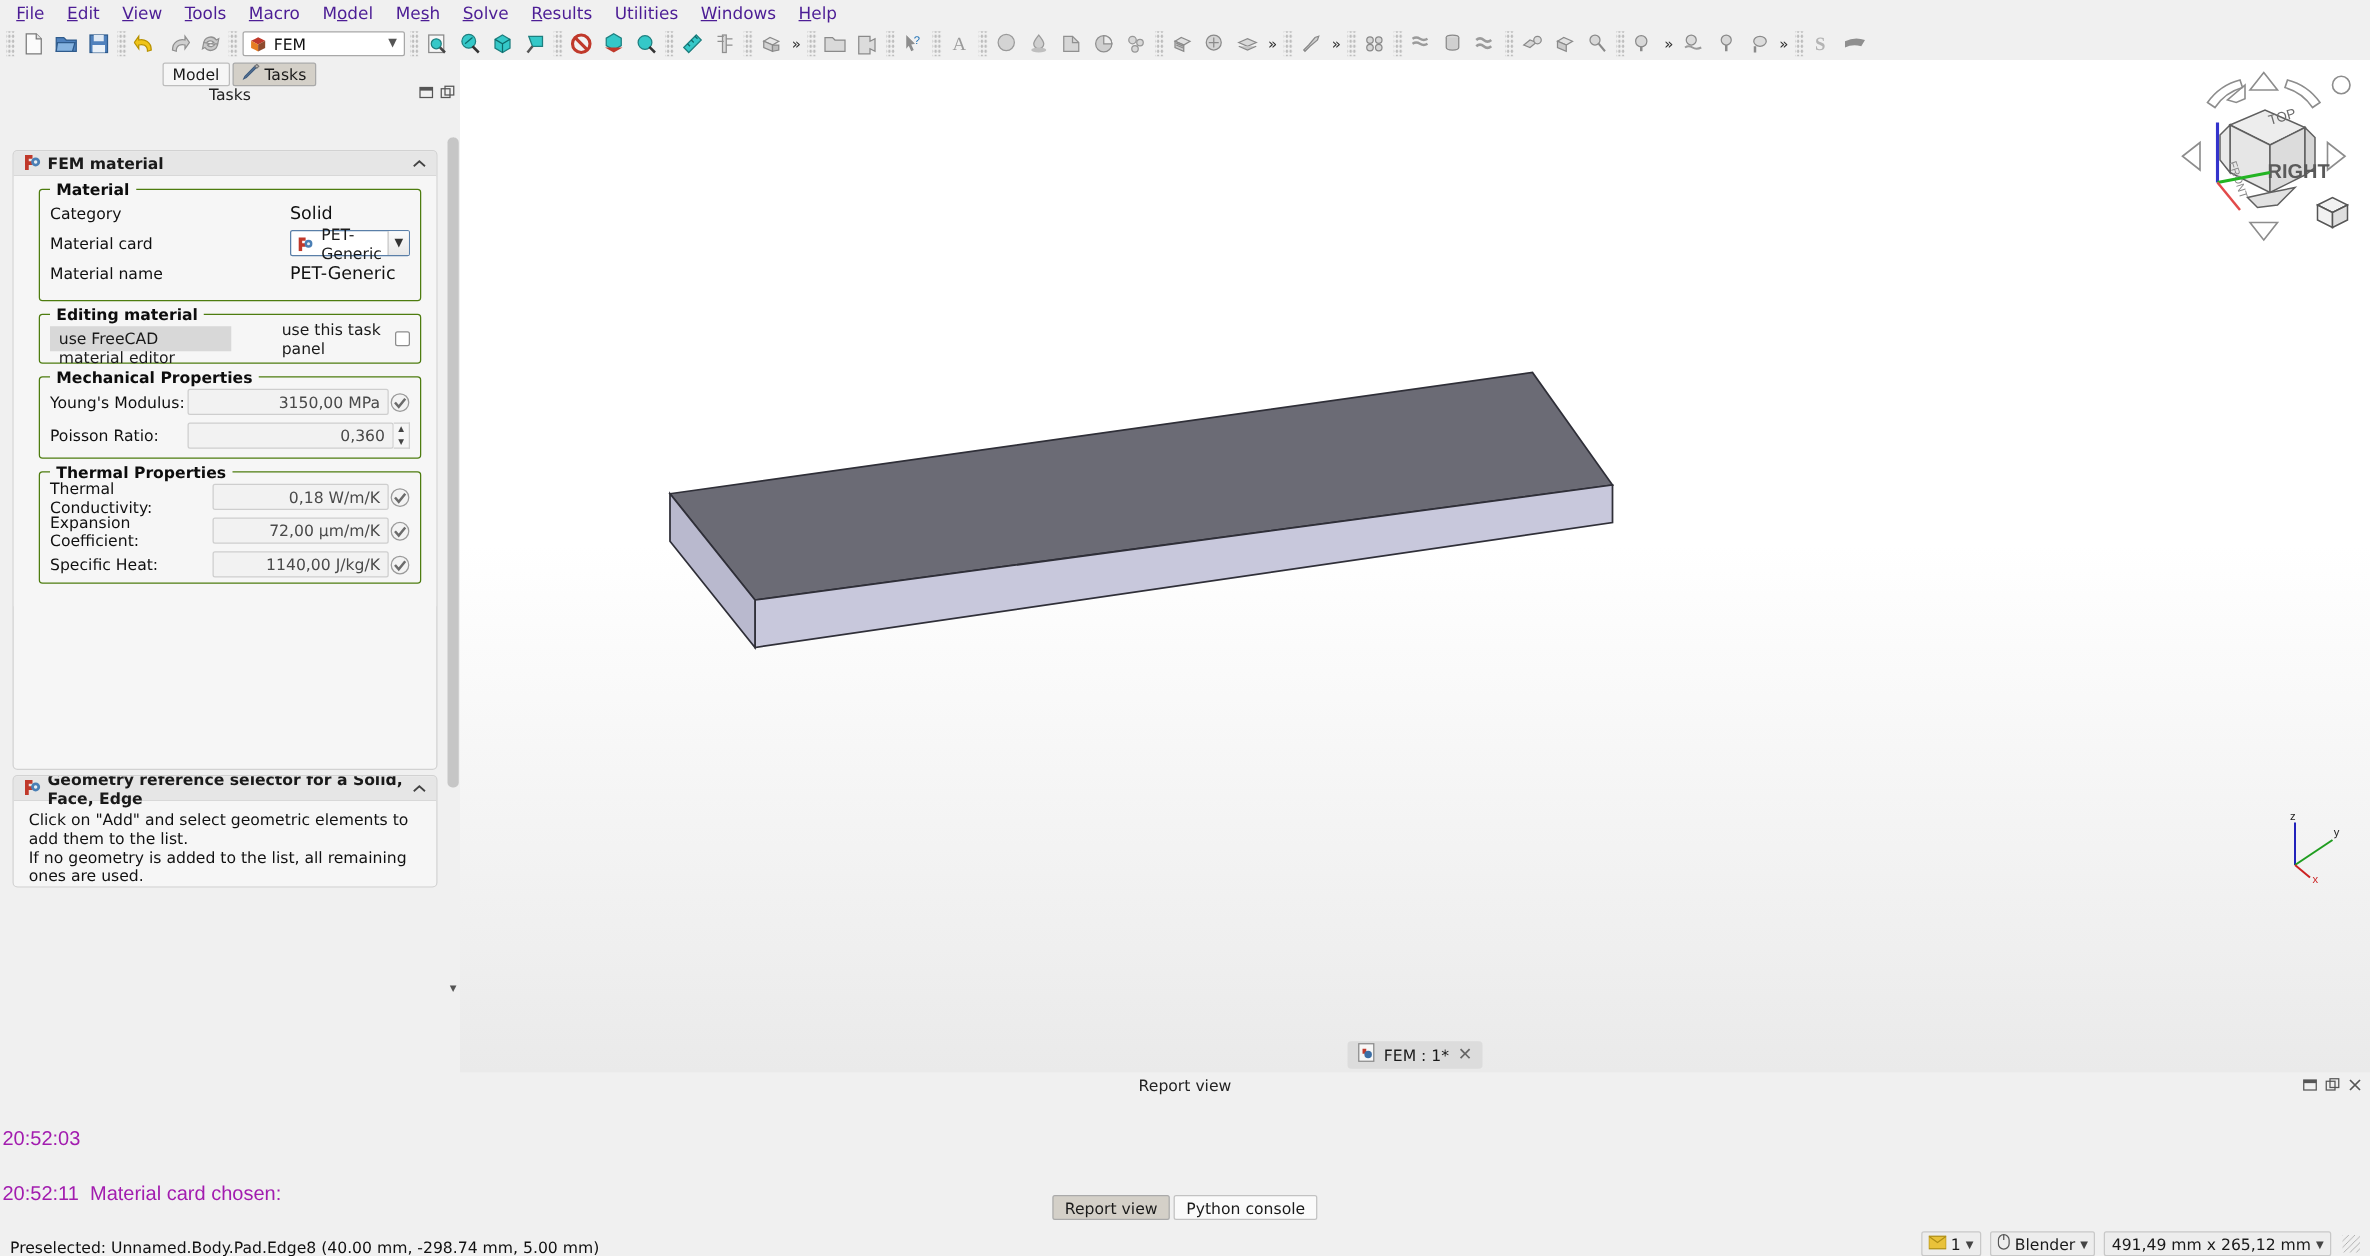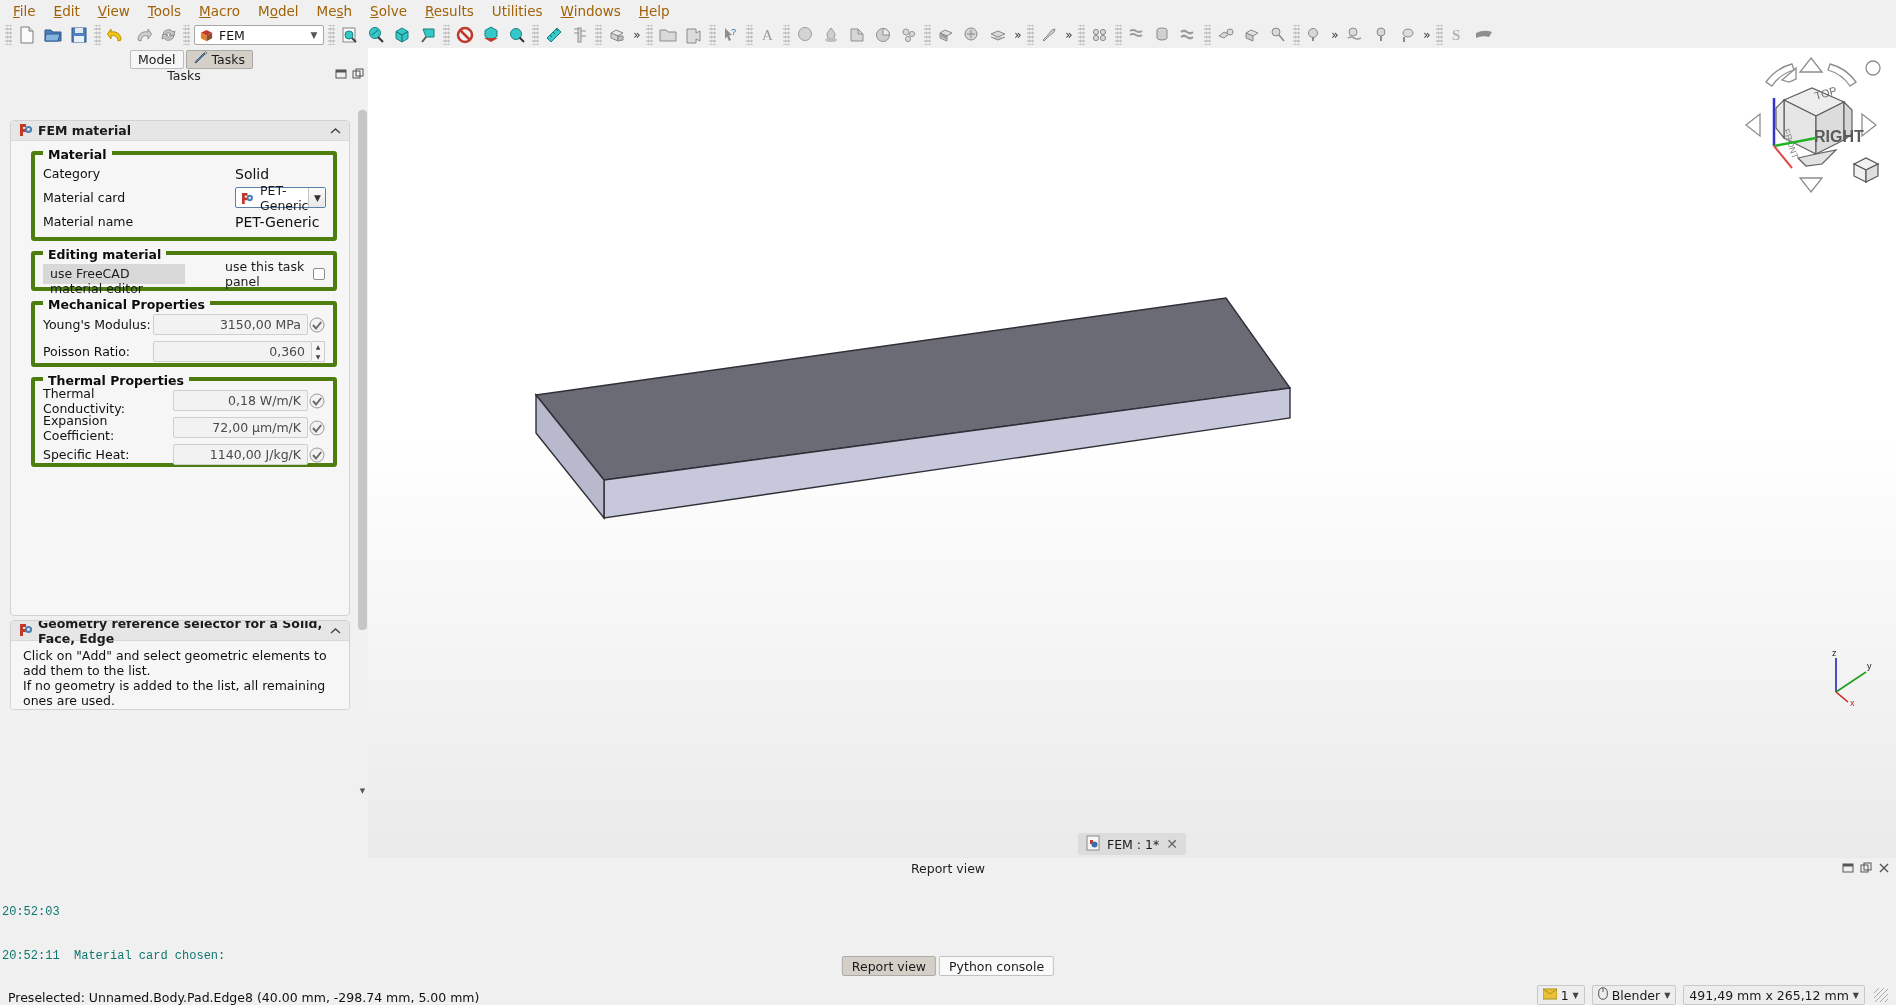--- a/index.html
+++ b/index.html
@@ -14,21 +14,21 @@
   }
   #app { position: relative; width: 1896px; height: 1005px; background: #f0f0f0; }
 
   
   .menubar {
     position: absolute; top: 0; left: 0; width: 1896px; height: 22px;
     background: #f0f0f0; display: flex; align-items: center;
     padding-left: 4px;
   }
   .menu-item {
-    padding: 2px 9px; font-size: 13.5px; color: #a16207; cursor: default;
+    padding: 2px 9px; font-size: 13.5px; color: #4c1d95; cursor: default;
     white-space: nowrap;
   }
   .menu-item .u { text-decoration: underline; }
 
   
   .toolbar {
     position: absolute; top: 22px; left: 0; width: 1896px; height: 26px;
     background: #f0f0f0; display: flex; align-items: center;
     padding-left: 3px;
   }
@@ -104,21 +104,21 @@
     padding: 0 8px; background: #e6e6e6;
     border-bottom: 1px solid #d8d8d8;
     border-radius: 3px 3px 0 0;
     font-weight: bold; font-size: 12.5px; cursor: default;
   }
   .tg-header .tg-title { flex: 1; }
   .tg-body { padding: 6px 8px 8px 8px; background: #f6f6f6; }
 
   
   .fs {
-    border: 4px solid #4d7c0f; border-radius: 3px;
+    border: 1px solid #4d7c0f; border-radius: 3px;
     margin: 4px 4px 10px 12px; padding: 6px 8px 16px 8px;
     position: relative;
   }
   .fs > .fs-legend {
     position: absolute; top: -8px; left: 8px; background: #f6f6f6;
     padding: 0 5px; font-weight: bold; font-size: 12.5px; color: #0d0d0d;
   }
   .row { display: flex; align-items: center; height: 23px; margin: 1px 0; gap: 40px; }
   .row .lbl { width: 152px; flex: none; font-size: 12.5px; color: #101010; }
   .row .val { font-size: 14px; color: #101010; }
@@ -203,22 +203,22 @@
     position: absolute; left: 0; top: 858px; width: 1896px; height: 118px;
     background: #f0f0f0;
   }
   .rv-caption {
     position: absolute; top: 3px; left: 0; width: 1896px; text-align: center;
     font-size: 12.5px; color: #222;
   }
   .rv-dockbtns { position: absolute; top: 4px; right: 6px; display: flex; gap: 6px; }
   .rv-log {
     position: absolute; top: 18px; left: 2px; width: 1700px; height: 62px;
-    font-family: Liberation Mono, monospace;
-    font-size: 12px; color: #0f766e; line-height: 14.5px;
+    font-family: Liberation Sans, sans-serif;
+    font-size: 16px; color: #a21caf; line-height: 14.5px;
     white-space: pre;
   }
   .rv-tabs {
     position: absolute; bottom: 0px; left: 50%; transform: translateX(-50%);
     display: flex; gap: 3px;
   }
   .rvtab {
     height: 20px; padding: 0 9px; display: flex; align-items: center;
     font-size: 12.5px; border: 1px solid #c2c2c2; border-radius: 2px;
     background: #fafafa; cursor: default;

